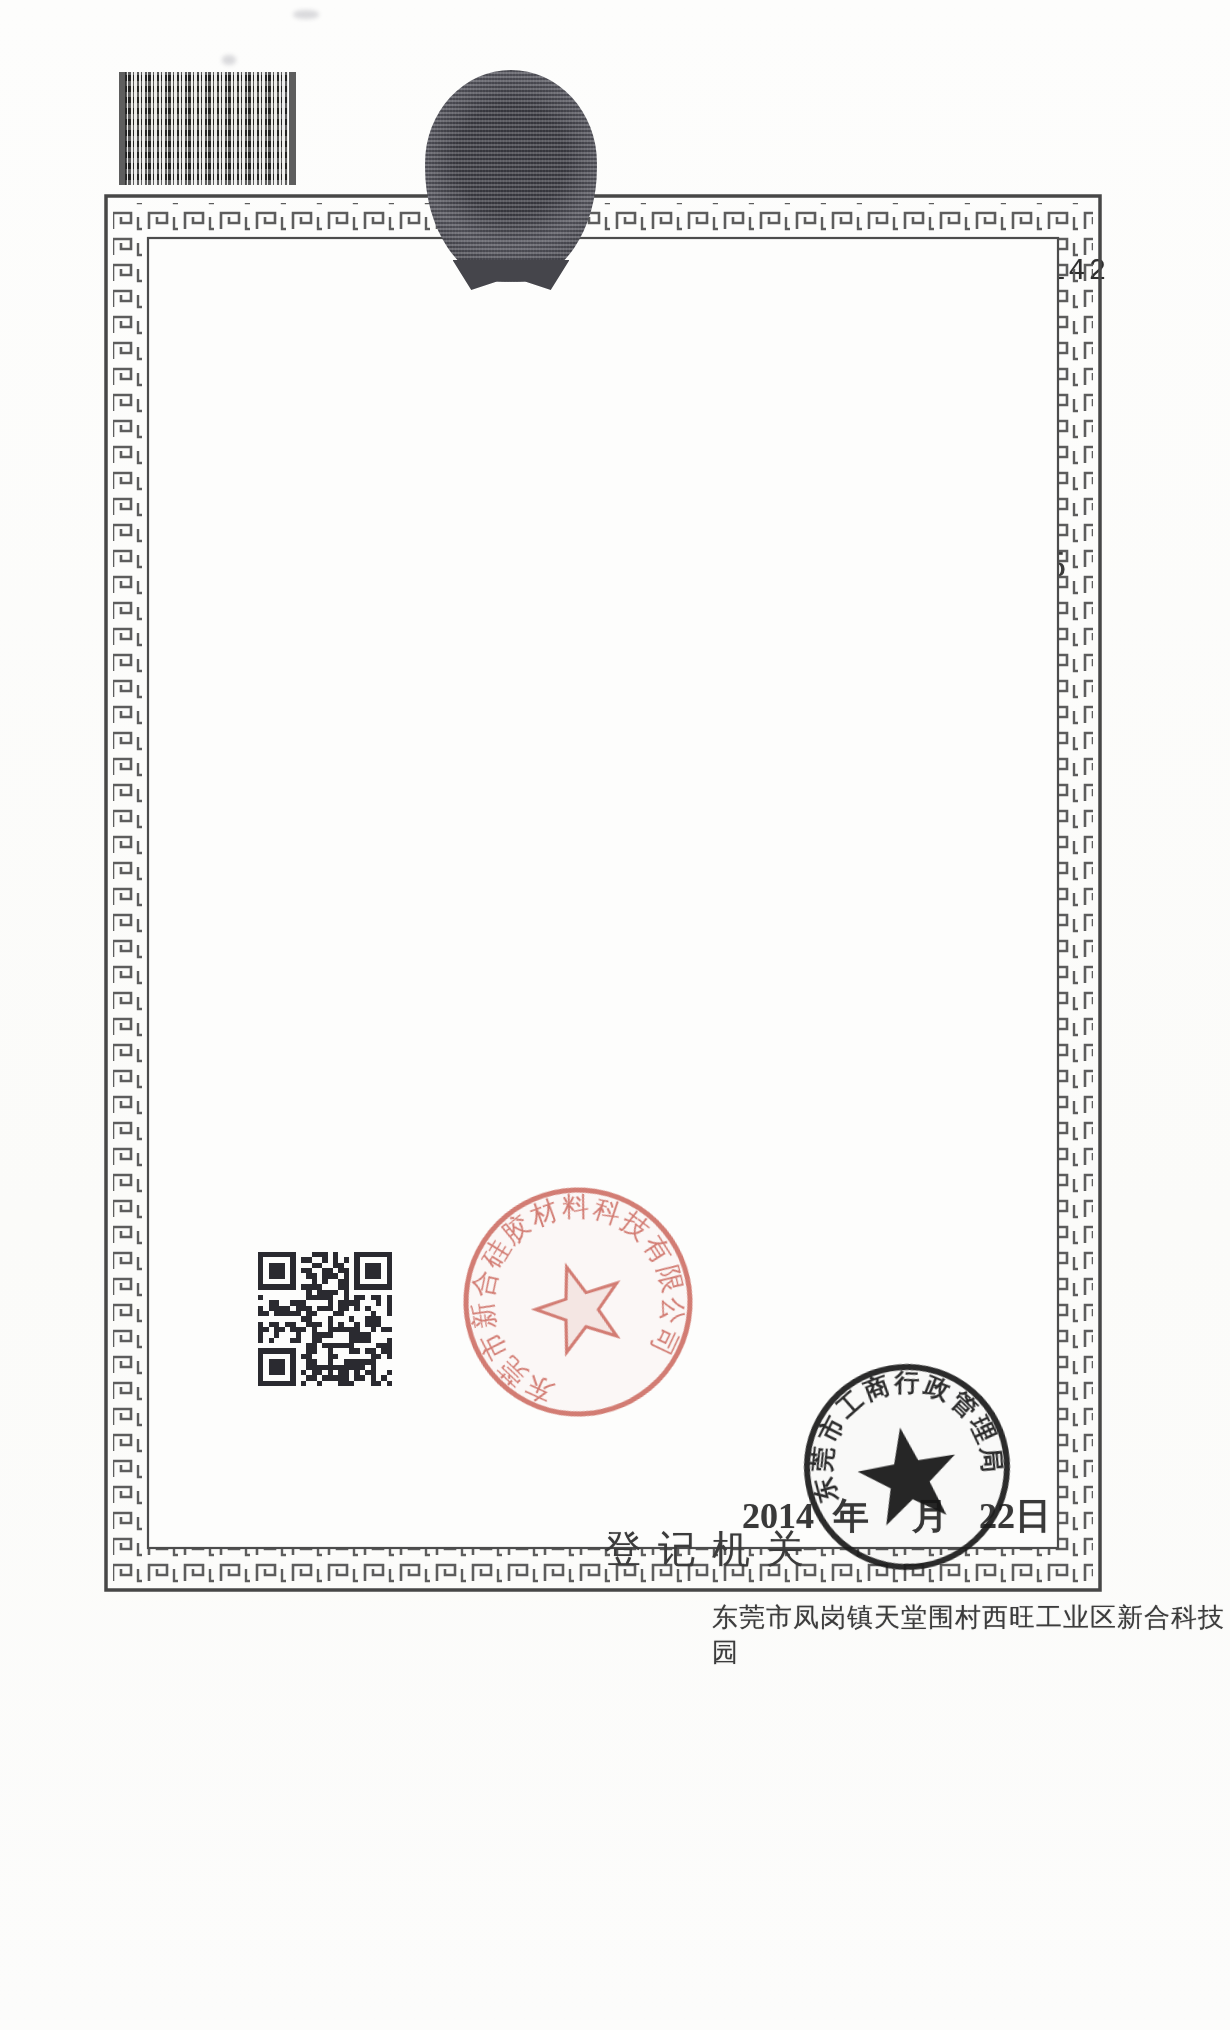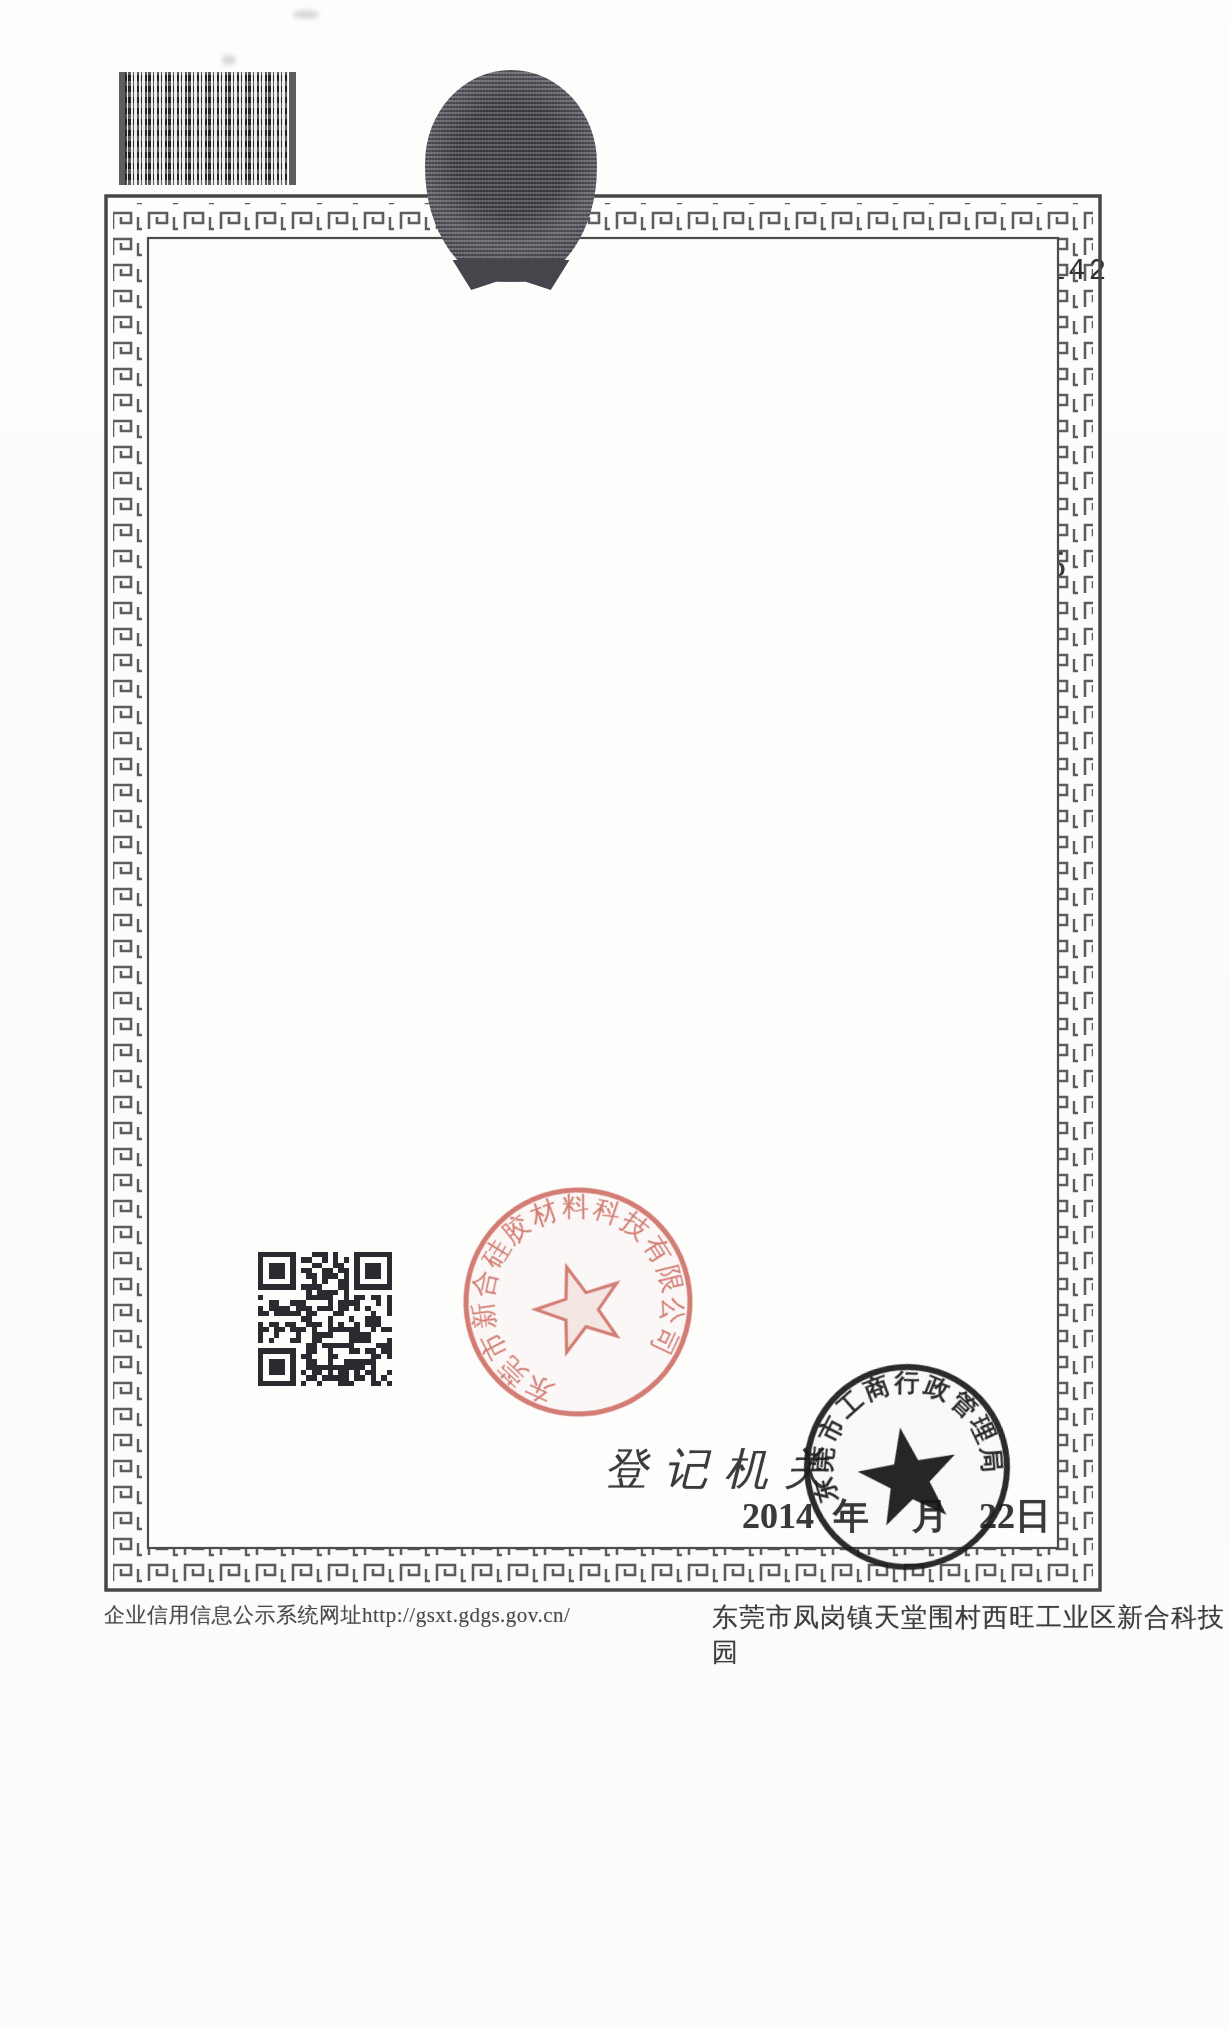--- a/index.html
+++ b/index.html
@@ -45,21 +45,21 @@
   .frow{position:absolute;left:0;width:100%;}
   .r0{top:0px}.r1{top:67px}.r2{top:134px}.r3{top:202px}.r4{top:269px}.r5{top:336px}.r6{top:398px}.r7{top:460px}
   .flabel{position:absolute;left:0;width:248px;font-size:44px;color:#3b3b3b;
     text-align:justify;text-align-last:justify;text-shadow:0 0 1px rgba(55,55,55,.45);}
   .fvalue{position:absolute;left:272px;top:9px;width:575px;font-size:32px;color:#474747;letter-spacing:.5px;text-shadow:0 0 1px rgba(70,70,70,.4);}
   .r2 .fvalue{font-size:29px;top:12px;}
   .r5 .fvalue{font-size:33px;top:8px;}
   .r6 .fvalue{font-size:30px;top:10px;}
   .r7 .fvalue{font-size:26px;line-height:1.52;top:8px;color:#454545;}
 
-  .registrar{left:604px;top:1440px;font-size:44px;letter-spacing:16px;color:#3b3b3b;z-index:2;text-shadow:0 0 1px rgba(60,60,60,.4);font-style:italic;}
+  .registrar{left:604px;top:1524px;font-size:38px;letter-spacing:16px;color:#3b3b3b;z-index:2;text-shadow:0 0 1px rgba(60,60,60,.4);}
   .dateline{left:742px;top:1492px;font-size:36px;color:#393939;z-index:2;white-space:nowrap;text-shadow:0 0 1px rgba(60,60,60,.35);font-weight:bold;}
   .dateline .gap1{display:inline-block;width:34px;}
   .dateline .gap2{display:inline-block;width:22px;}
 
   .footer-left{left:104px;top:1601px;font-size:21px;color:#4a4a4a;letter-spacing:.5px;text-shadow:0 0 1px rgba(70,70,70,.35);}
   .footer-right{left:712px;top:1600px;font-size:26px;color:#3c3c3c;letter-spacing:1px;text-shadow:0 0 1px rgba(60,60,60,.45);}
 
   
   .qr{left:258px;top:1252px;width:134px;height:134px;z-index:2;filter:blur(.3px);}
   .seal-red{left:448px;top:1172px;width:260px;height:260px;z-index:3;transform:rotate(-18deg);opacity:.82;filter:blur(.4px);}
@@ -408,16 +408,15 @@
 
   <svg class="abs seal-black" viewBox="-115 -115 230 230">
     <circle cx="0" cy="0" r="100" fill="rgba(20,20,20,0.02)" stroke="#1c1c1c" stroke-width="6"></circle>
     <path id="blkArc" d="M -71.4 26 A 76 76 0 1 1 71.4 26" fill="none"></path>
     <text font-size="25" fill="#1c1c1c" letter-spacing="2" font-family="Liberation Serif, serif" font-weight="bold">
       <textPath href="#blkArc" startOffset="6" textLength="280" lengthAdjust="spacing">东莞市工商行政管理局</textPath>
     </text>
     <path d="M0,-40 L9.4,-12.9 L38,-12.4 L15.2,4.9 L23.5,32.4 L0,16 L-23.5,32.4 L-15.2,4.9 L-38,-12.4 L-9.4,-12.9 Z" transform="translate(0,12) scale(1.3)" fill="#161616"></path>
   </svg>
 
-  <div class="abs footer-left">企业信用信息公示系统网址http://gsxt.gdgs.gov.cn/</div>
   <div class="abs footer-right">东莞市凤岗镇天堂围村西旺工业区新合科技园</div>
 
 </div>
 
 </body></html>

